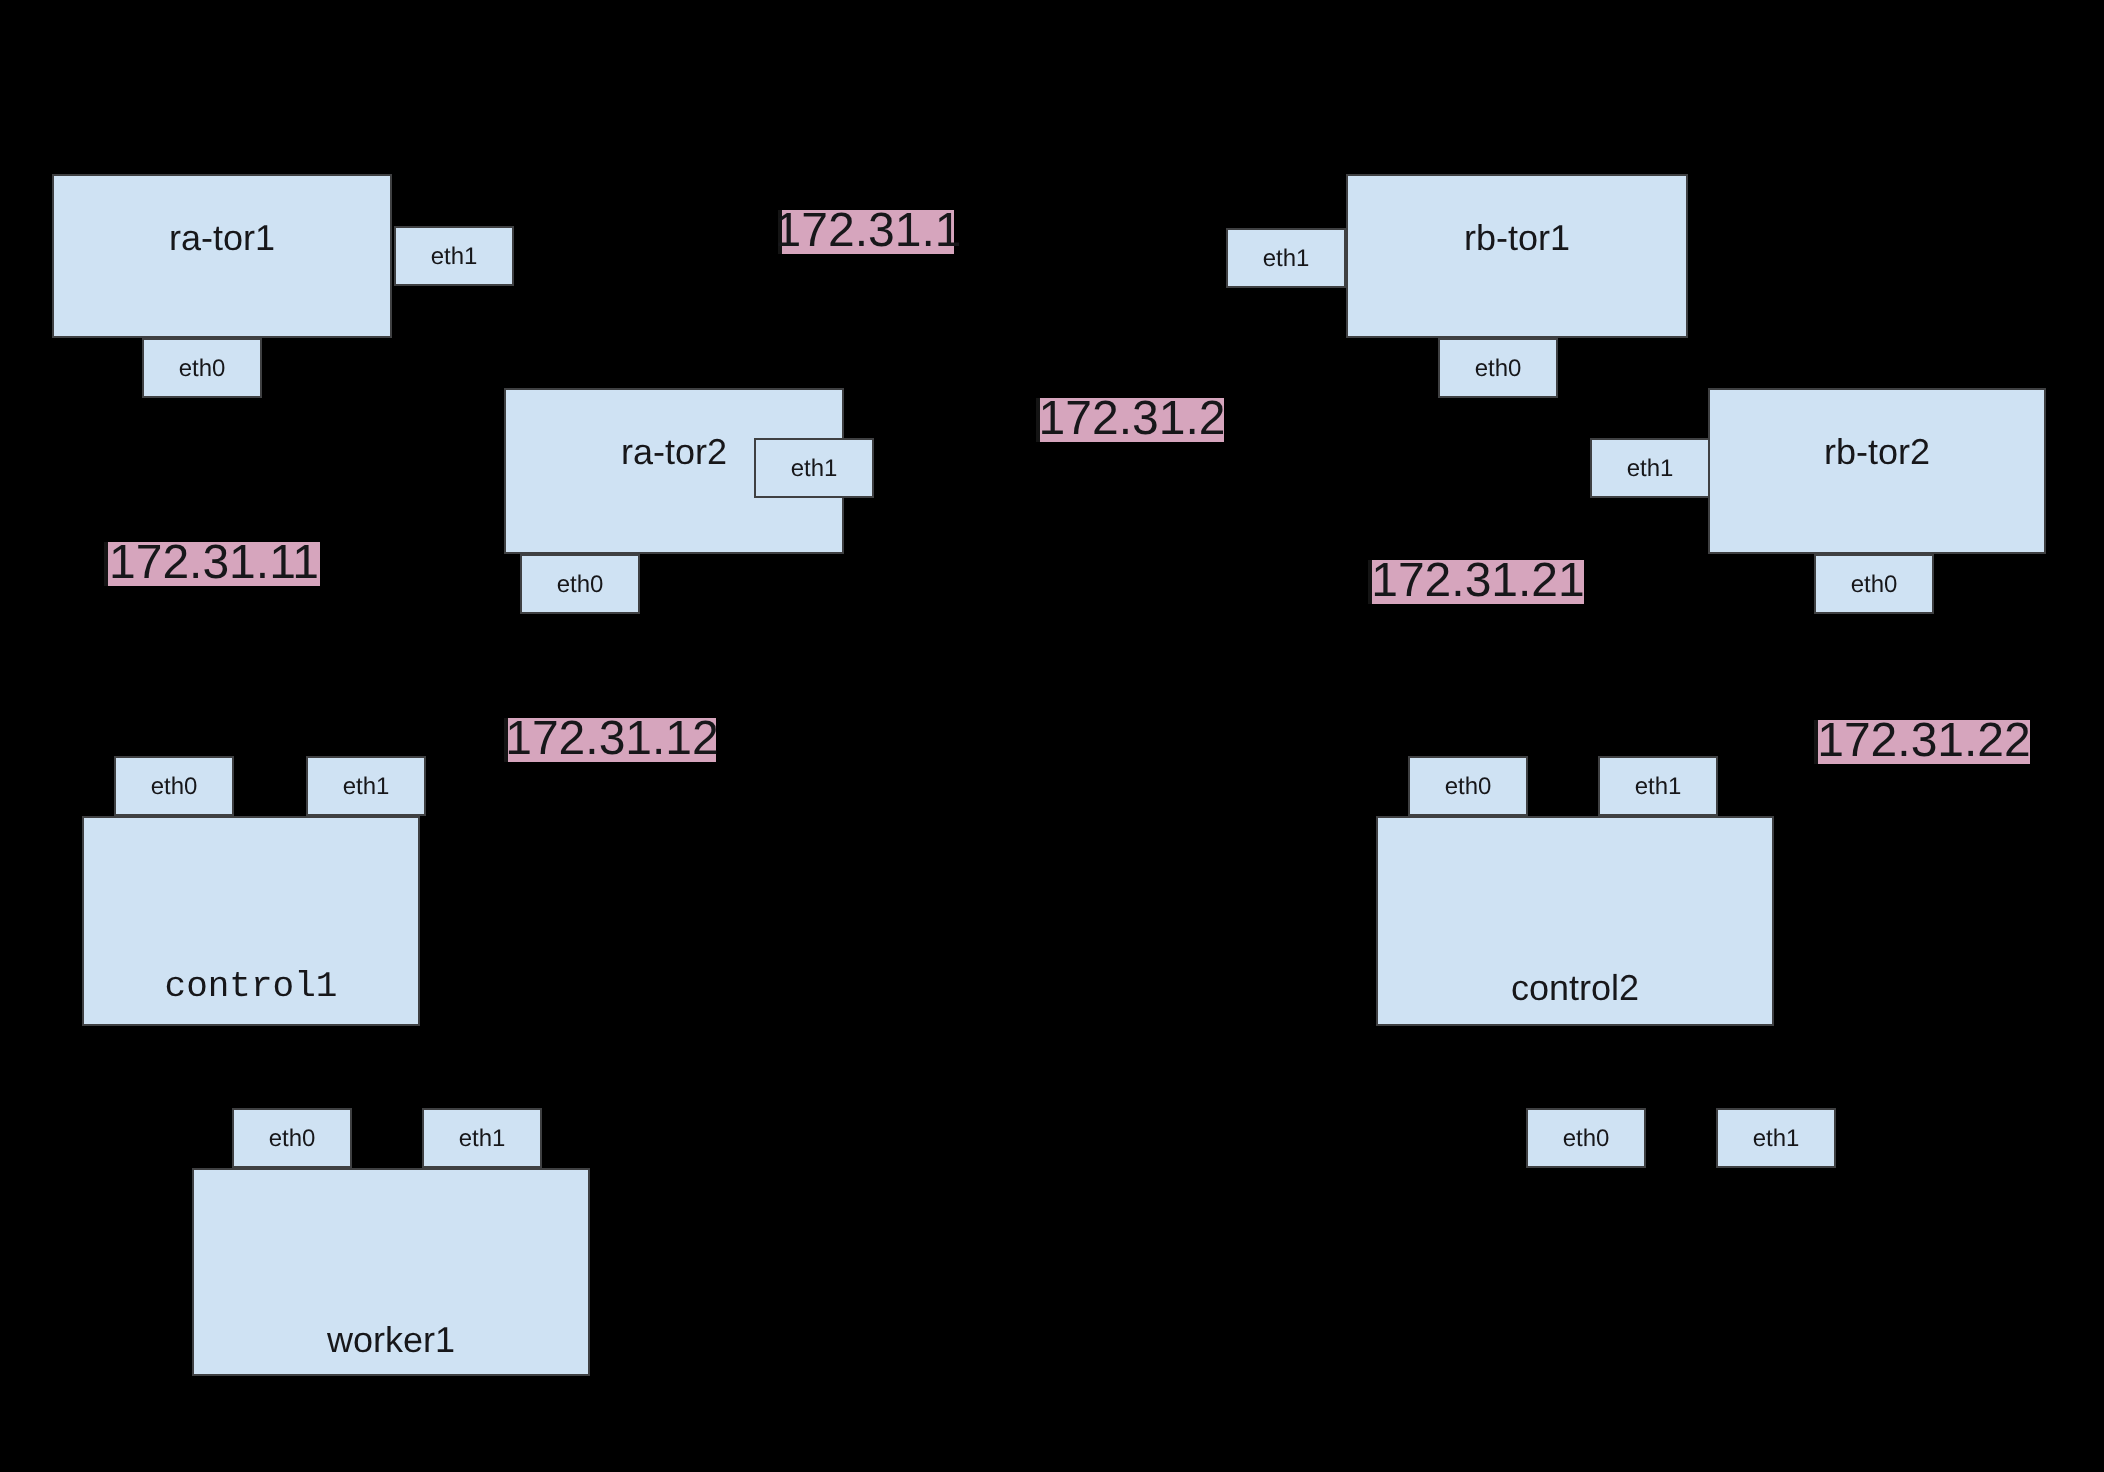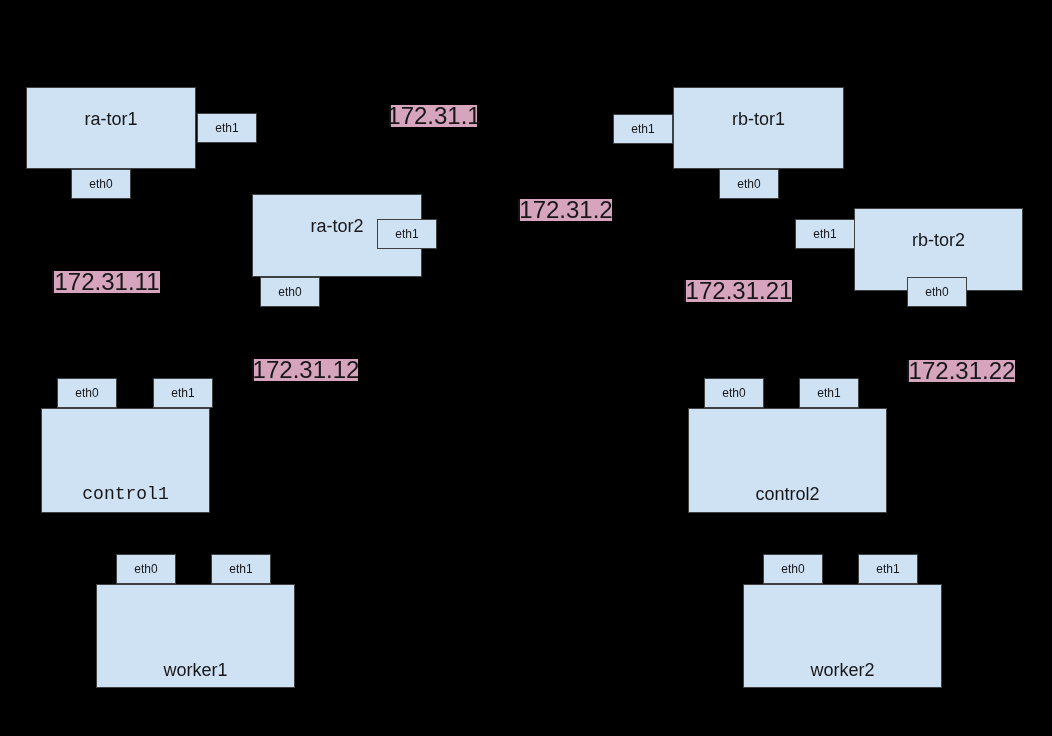--- a/index.html
+++ b/index.html
@@ -78,21 +78,21 @@
   </div>
   <div class="port" style="left:377px; top:219px;">eth1</div>
   <div class="port" style="left:260px; top:277px;">eth0</div>
 
   <div class="node tor" style="left:673px; top:87px; width:171px; height:82px;">
     <div class="node-label">rb-tor1</div>
   </div>
   <div class="port" style="left:613px; top:114px;">eth1</div>
   <div class="port" style="left:719px; top:169px;">eth0</div>
 
-  <div class="node tor" style="left:854px; top:194px; width:169px; height:83px;margin-top:14px;">
+  <div class="node tor" style="left:854px; top:194px; width:169px; height:83px;">
     <div class="node-label">rb-tor2</div>
   </div>
   <div class="port" style="left:795px; top:219px;">eth1</div>
   <div class="port" style="left:907px; top:277px;">eth0</div>
 
   <div class="node host" style="left:41px; top:408px; width:169px; height:105px;font-family:Liberation Mono, monospace;">
     <div class="node-label">control1</div>
   </div>
   <div class="port" style="left:57px; top:378px;">eth0</div>
   <div class="port" style="left:153px; top:378px;">eth1</div>
@@ -102,23 +102,20 @@
   </div>
   <div class="port" style="left:116px; top:554px;">eth0</div>
   <div class="port" style="left:211px; top:554px;">eth1</div>
 
   <div class="node host" style="left:688px; top:408px; width:199px; height:105px;">
     <div class="node-label">control2</div>
   </div>
   <div class="port" style="left:704px; top:378px;">eth0</div>
   <div class="port" style="left:799px; top:378px;">eth1</div>
 
-  <div class="node host" style="left:743px; top:584px; width:199px; height:104px;">
-    <div class="node-label">worker2</div>
-  </div>
   <div class="port" style="left:763px; top:554px;">eth0</div>
   <div class="port" style="left:858px; top:554px;">eth1</div>
 
   <div class="ip" style="left:389px; top:105px; width:88px;">172.31.1</div>
   <div class="ip" style="left:518px; top:199px; width:94px;">172.31.2</div>
   <div class="ip" style="left:52px; top:271px; width:108px;">172.31.11</div>
   <div class="ip" style="left:252px; top:359px; width:106px;">172.31.12</div>
   <div class="ip" style="left:684px; top:280px; width:108px;">172.31.21</div>
   <div class="ip" style="left:907px; top:360px; width:108px;">172.31.22</div>
 

